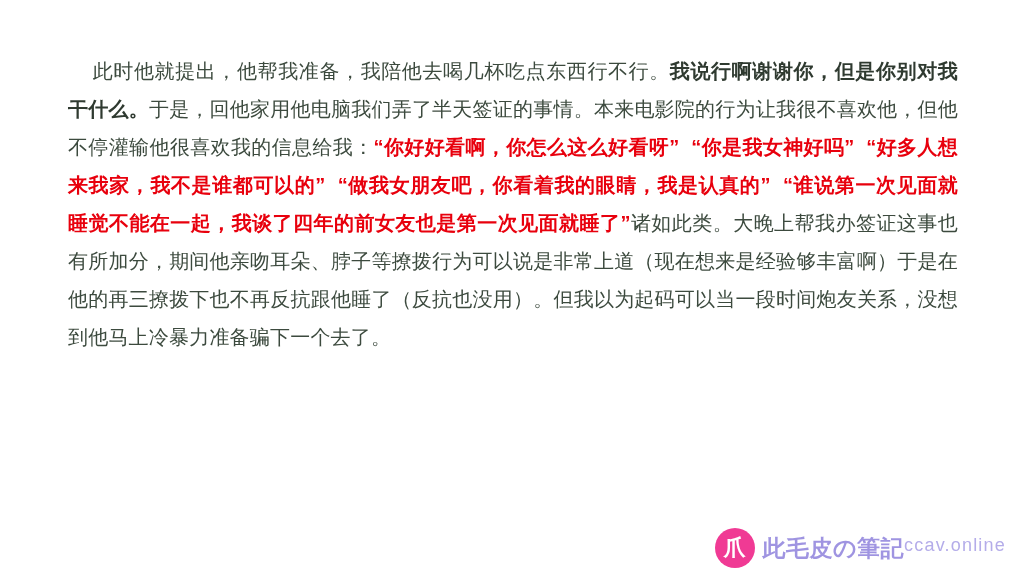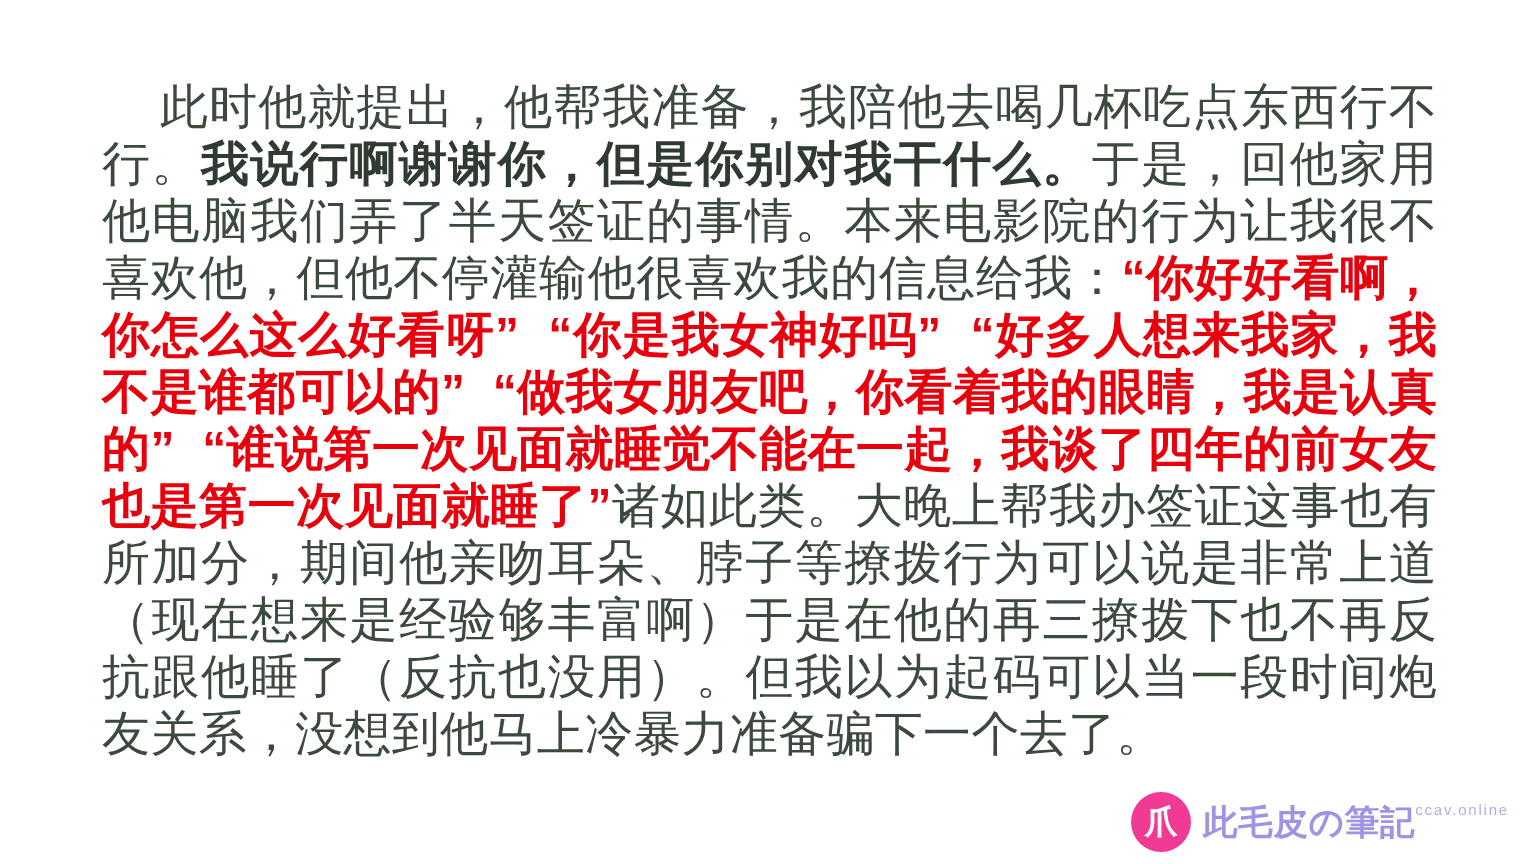--- a/index.html
+++ b/index.html
@@ -20,21 +20,21 @@
     top: 0;
     width: 1024px;
     height: 576px;
     background: #ffffff;
   }
   .text-body {
     position: absolute;
     left: 68px;
     top: 52px;
     width: 890px;
-    font-size: 32px;
+    font-size: 20px;
     line-height: 38px;
     color: #3c4a3e;
     text-align: justify;
     text-justify: inter-character;
     letter-spacing: 0.2px;
   }
   .seg {
     white-space: pre-wrap;
   }
   .seg-indent {
@@ -76,21 +76,21 @@
     justify-content: center;
     line-height: 1.05;
   }
   .wm-main {
     font-size: 23px;
     font-weight: bold;
     color: #9a8fe0;
     letter-spacing: 0.5px;
   }
   .wm-sub {
-    font-size: 10px;
+    font-size: 18px;
     color: #b0a8e8;
     letter-spacing: 1.2px;
   }
 </style>
 </head>
 <body>
 
 <div class="page">
 
   <div class="text-body">

